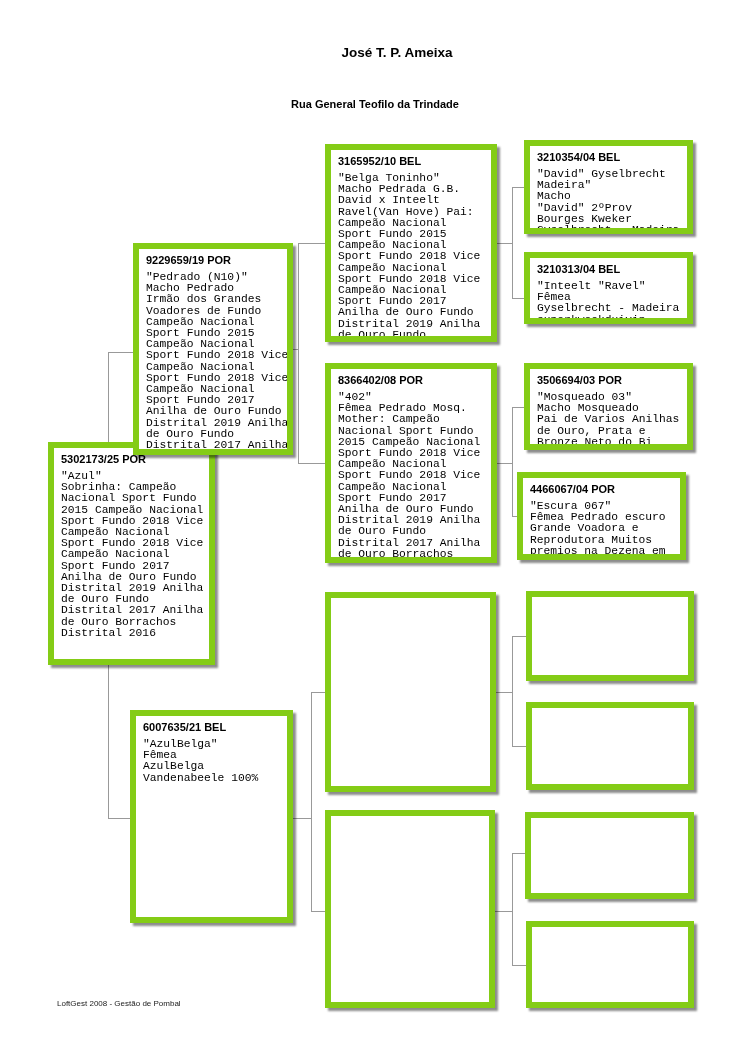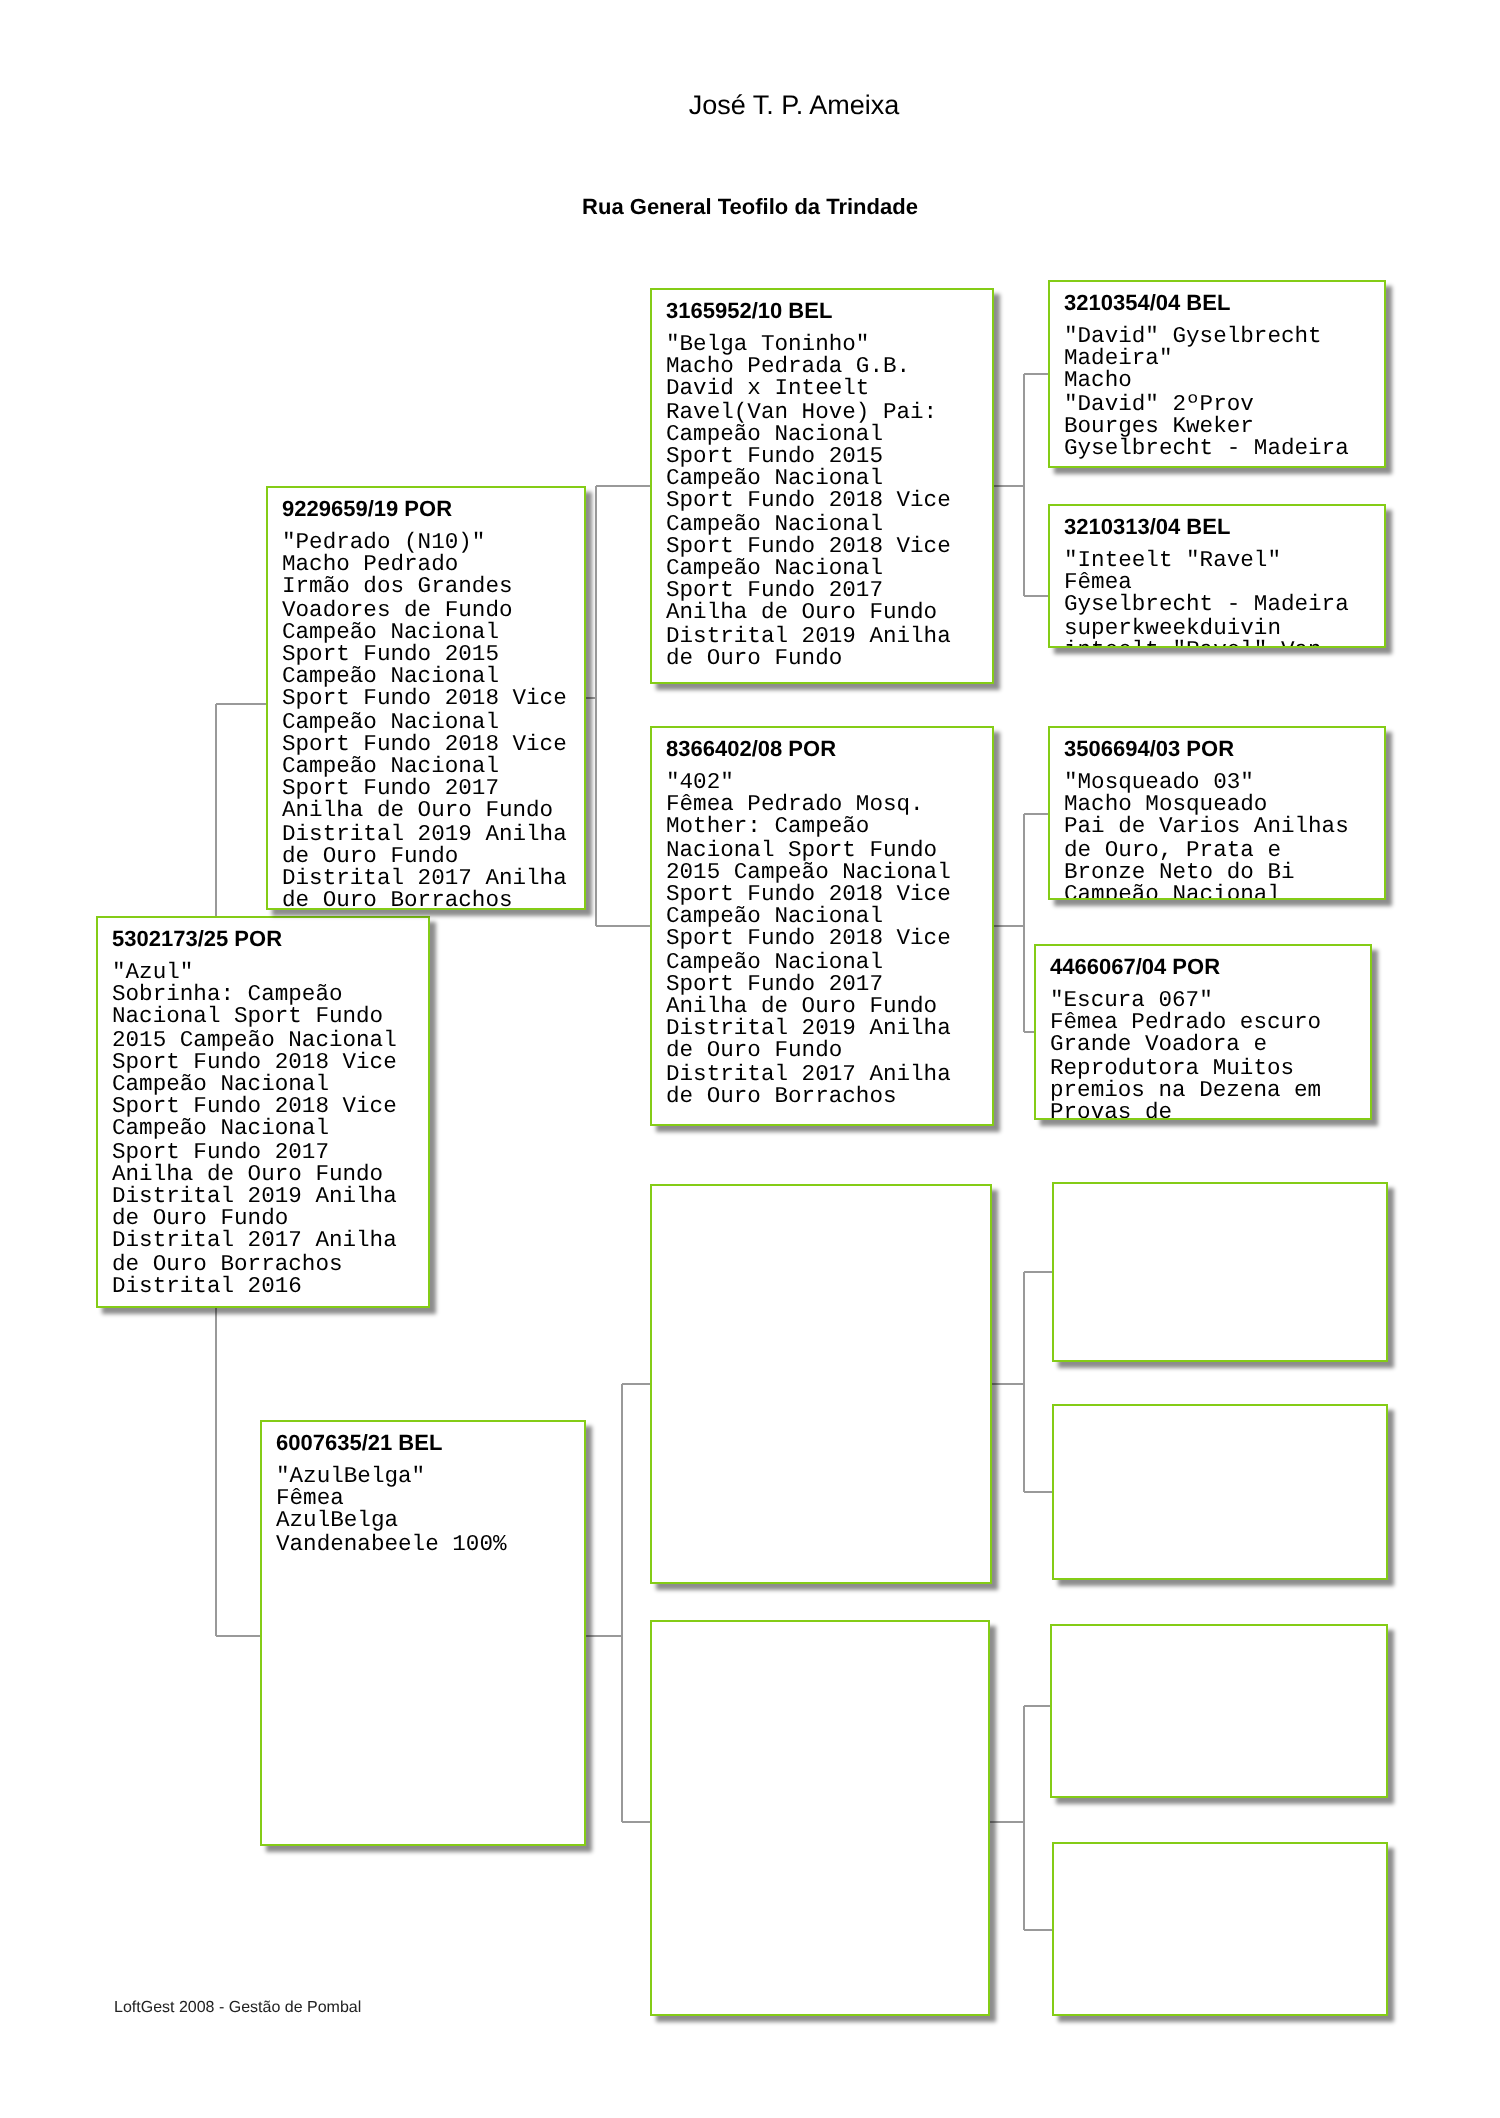--- a/index.html
+++ b/index.html
@@ -1,25 +1,25 @@
 <!DOCTYPE html>
 <html><head>
 <meta charset="utf-8">
 <style>
   html,body { margin:0; padding:0; background:#fff; }
   .page {
     position:relative; width:750px; height:1059px; background:#fff;
     font-family:"Liberation Sans", sans-serif; color:#000; overflow:hidden;
   }
   .letterhead { position:absolute; top:44px; left:0; width:750px; text-align:center; }
-  .lh-name { font-size:13.5px; font-weight:normal; line-height:17px;margin-left:44px; }
+  .lh-name { font-size:13.5px; font-weight:bold; line-height:17px;margin-left:44px; }
   .lh-line { font-size:11px; font-weight:bold; line-height:15.7px;margin-top:36px; }
   .connectors { position:absolute; top:0; left:0; }
   .pbox {
-    position:absolute; background:#fff; border:1px solid #84cc16;
+    position:absolute; background:#fff; border:6px solid #84cc16;
     box-shadow:3px 3px 2px rgba(0,0,0,0.45);
     box-sizing:border-box; padding:5px 5px 0 7px; overflow:hidden;
   }
   .pbox-header {
     font-family:"Liberation Sans", sans-serif; font-weight:bold;
     font-size:11px; line-height:13px; margin-bottom:5px; white-space:nowrap;
   }
   .pbox-body {
     font-family:"Liberation Mono", "DejaVu Sans Mono", monospace;
     font-size:11.3px; line-height:11.2px; white-space:pre;
@@ -41,21 +41,21 @@
     <path fill="none" stroke="#999" stroke-width="1" shape-rendering="crispEdges" d="
       M108 352 H133 M108 818 H130 M108 352 V818
       M293 349 H298 M298 243 V463 M298 243 H325 M298 463 H325
       M293 818 H311 M311 692 V911 M311 692 H325 M311 911 H325
       M497 243 H512 M512 187 V298 M512 187 H524 M512 298 H524
       M497 463 H512 M512 407 V516 M512 407 H524 M512 516 H524
       M496 692 H512 M512 636 V746 M512 636 H526 M512 746 H526
       M495 911 H512 M512 853 V965 M512 853 H525 M512 965 H526"></path>
   </svg>
 
-  <div class="pbox" style="left:48px;top:458px;width:167px;height:196px">
+  <div class="pbox" style="left:48px;top:442px;width:167px;height:223px">
     <div class="pbox-header">5302173/25 POR</div>
     <div class="pbox-body">"Azul"
 Sobrinha: Campeão
 Nacional Sport Fundo
 2015 Campeão Nacional
 Sport Fundo 2018 Vice
 Campeão Nacional
 Sport Fundo 2018 Vice
 Campeão Nacional
 Sport Fundo 2017

